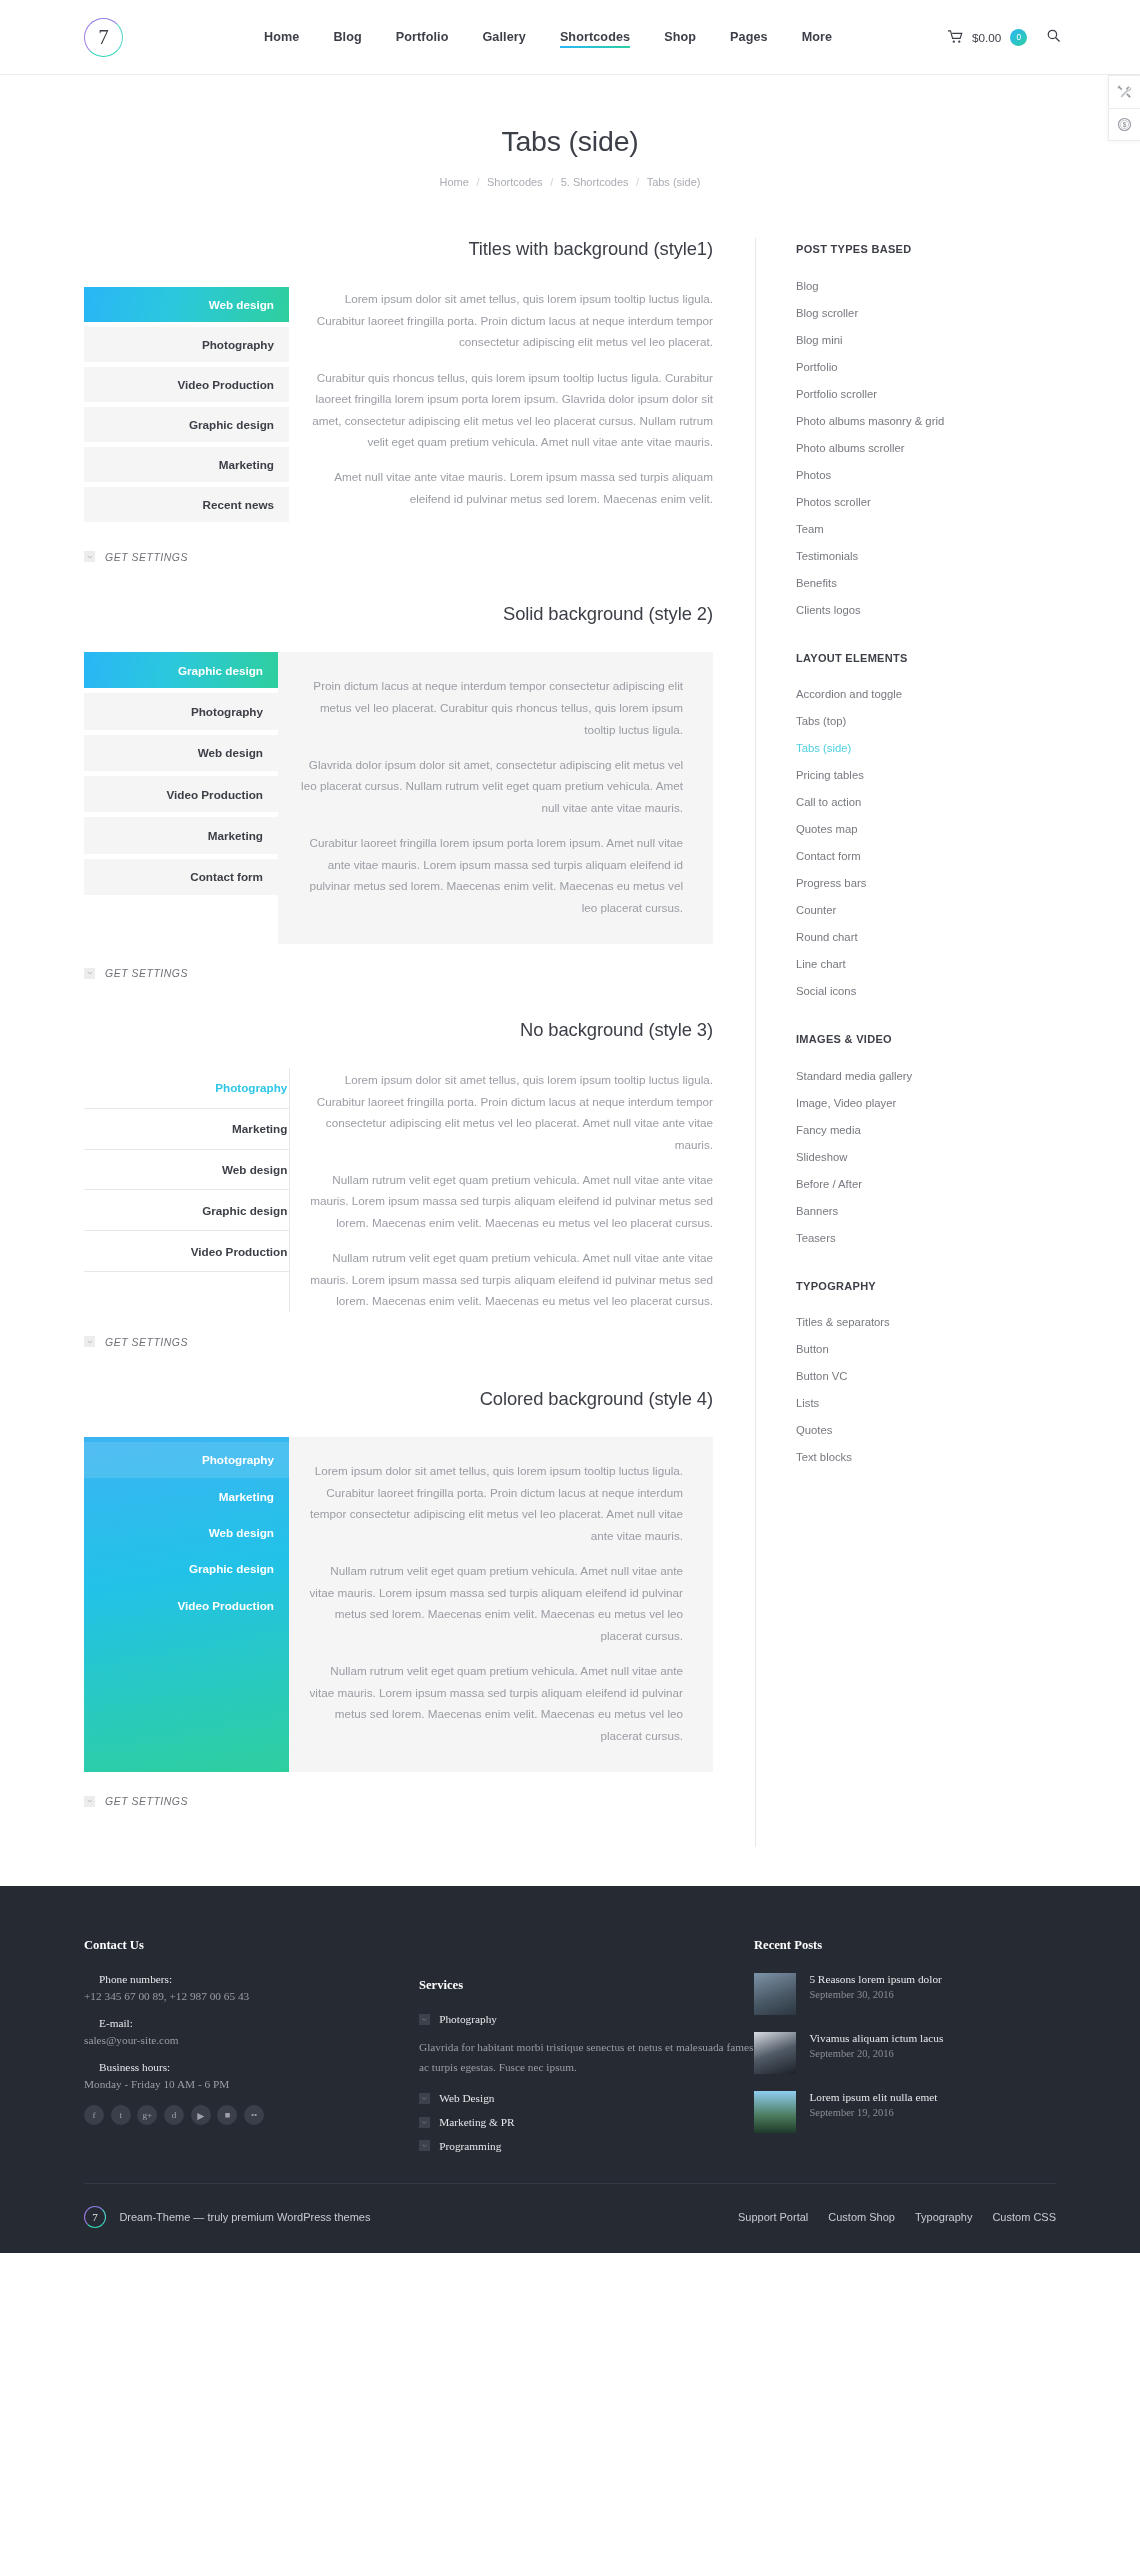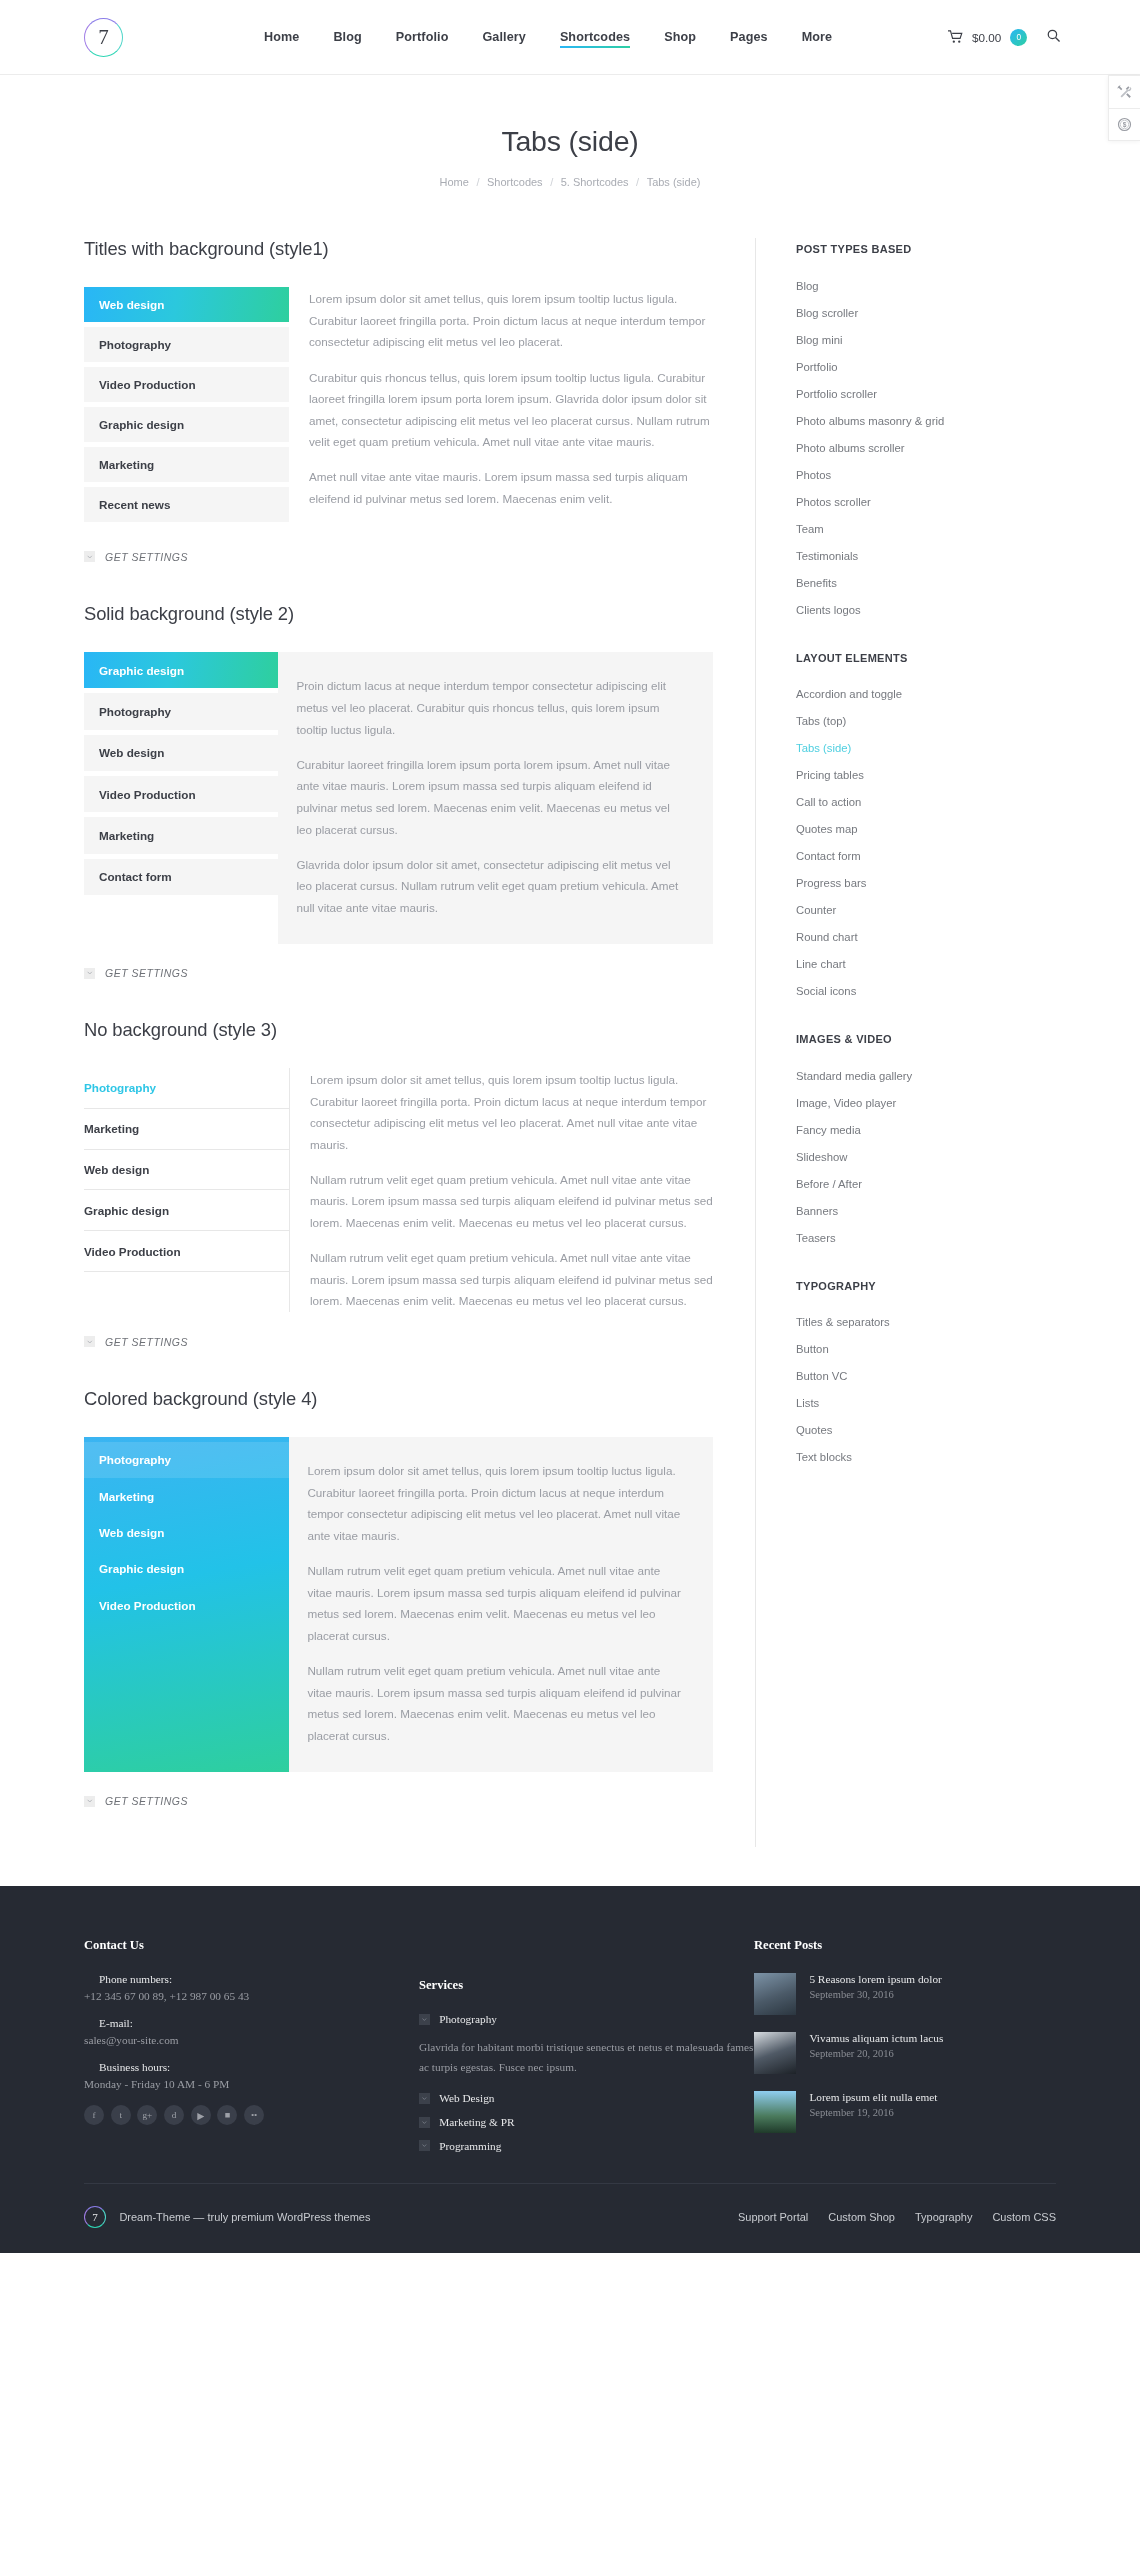--- a/index.html
+++ b/index.html
@@ -94,21 +94,21 @@
   }
   .main-col { width: 671px; padding-right: 42px; }
   .aside-col {
     width: 352px;
     border-left: 0.8px solid #e7e7e7;
     padding-left: 40px;
     padding-top: 5px;
   }
 
   
-  .section { margin-bottom: 40px; }
+  .section { margin-bottom: 40px; text-align: right; }
   .section-title {
     font-size: 18.4px; font-weight: 400; color: #3c3f47;
     margin-bottom: 27px; letter-spacing: -0.1px;
   }
   .tabs { display: flex; align-items: stretch; }
   .tab-list { width: 205px; flex: none; }
   .tab-content { flex: 1; }
   .tab-content p {
     font-size: 11.7px; line-height: 1.85; color: #9a9da4;
     margin-bottom: 13.4px;
@@ -349,22 +349,22 @@
             <div class="tab-list">
               <div class="tab-item active">Graphic design</div>
               <div class="tab-item">Photography</div>
               <div class="tab-item">Web design</div>
               <div class="tab-item">Video Production</div>
               <div class="tab-item">Marketing</div>
               <div class="tab-item">Contact form</div>
             </div>
             <div class="tab-content">
               <p>Proin dictum lacus at neque interdum tempor consectetur adipiscing elit metus vel leo placerat. Curabitur quis rhoncus tellus, quis lorem ipsum tooltip luctus ligula.</p>
+              <p>Glavrida dolor ipsum dolor sit amet, consectetur adipiscing elit metus vel leo placerat cursus. Nullam rutrum velit eget quam pretium vehicula. Amet null vitae ante vitae mauris.</p>
               <p>Curabitur laoreet fringilla lorem ipsum porta lorem ipsum. Amet null vitae ante vitae mauris. Lorem ipsum massa sed turpis aliquam eleifend id pulvinar metus sed lorem. Maecenas enim velit. Maecenas eu metus vel leo placerat cursus.</p>
-              <p>Glavrida dolor ipsum dolor sit amet, consectetur adipiscing elit metus vel leo placerat cursus. Nullam rutrum velit eget quam pretium vehicula. Amet null vitae ante vitae mauris.</p>
             </div>
           </div>
           <div class="get-settings">
             <span class="gs-icon">
               <svg width="7.5" height="7.5" viewBox="0 0 9 9">
                 <path d="M2 3.4L4.5 6 7 3.4" fill="none" stroke="#b7b9be" stroke-width="1.2"></path>
               </svg>
             </span>
             <span class="get-settings-label">GET SETTINGS</span>
           </div>

